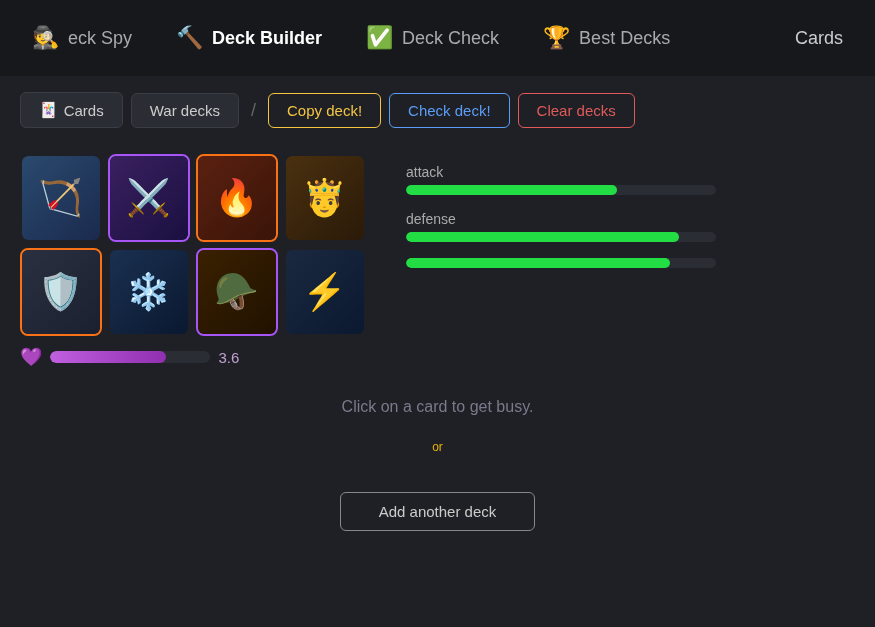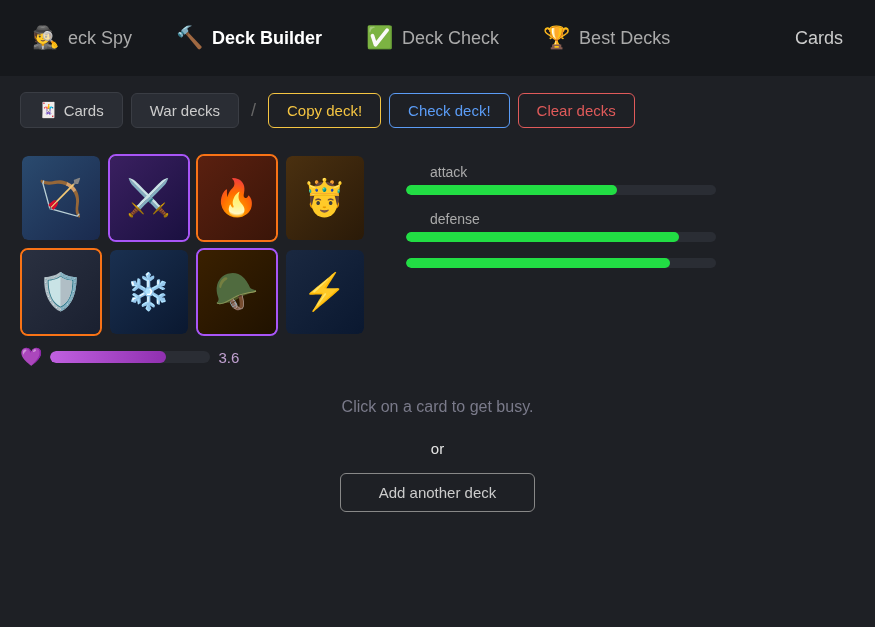--- a/index.html
+++ b/index.html
@@ -193,21 +193,20 @@
       padding-top: 10px;
     }
     .stat-row {
       display: flex;
       flex-direction: column;
       gap: 5px;
     }
     .stat-label {
       color: #aaa;
       font-size: 14px;
-      margin-left: 24px;
     }
     .stat-bar-bg {
       height: 10px;
       background: #2a2d34;
       border-radius: 5px;
       overflow: hidden;
       width: 310px;
     }
     .stat-bar-fill {
       height: 100%;
@@ -220,32 +219,33 @@
       text-align: center;
       padding: 20px 0 10px;
       color: #888;
     }
     .click-hint {
       font-size: 16px;
       color: #7a7a8a;
       margin-bottom: 24px;
     }
     .or-text {
-      font-size: 15px;
-      color: #e5e5e5;
-      margin-bottom: 16px;
+      font-size: 12px;
+      color: #eab308;
+      margin-bottom: 30px;
     }
     .add-deck-btn {
       background: transparent;
       border: 1.5px solid #888;
       color: #ccc;
       padding: 10px 38px;
       border-radius: 6px;
       font-size: 15px;
       cursor: pointer;
+      margin-top: 8px;
     }
   </style>
 </head>
 <body>
 
 <nav class="nav-bar">
   <div class="nav-item">
     <span class="nav-icon">🕵️</span>
     <span>eck Spy</span>
   </div>

